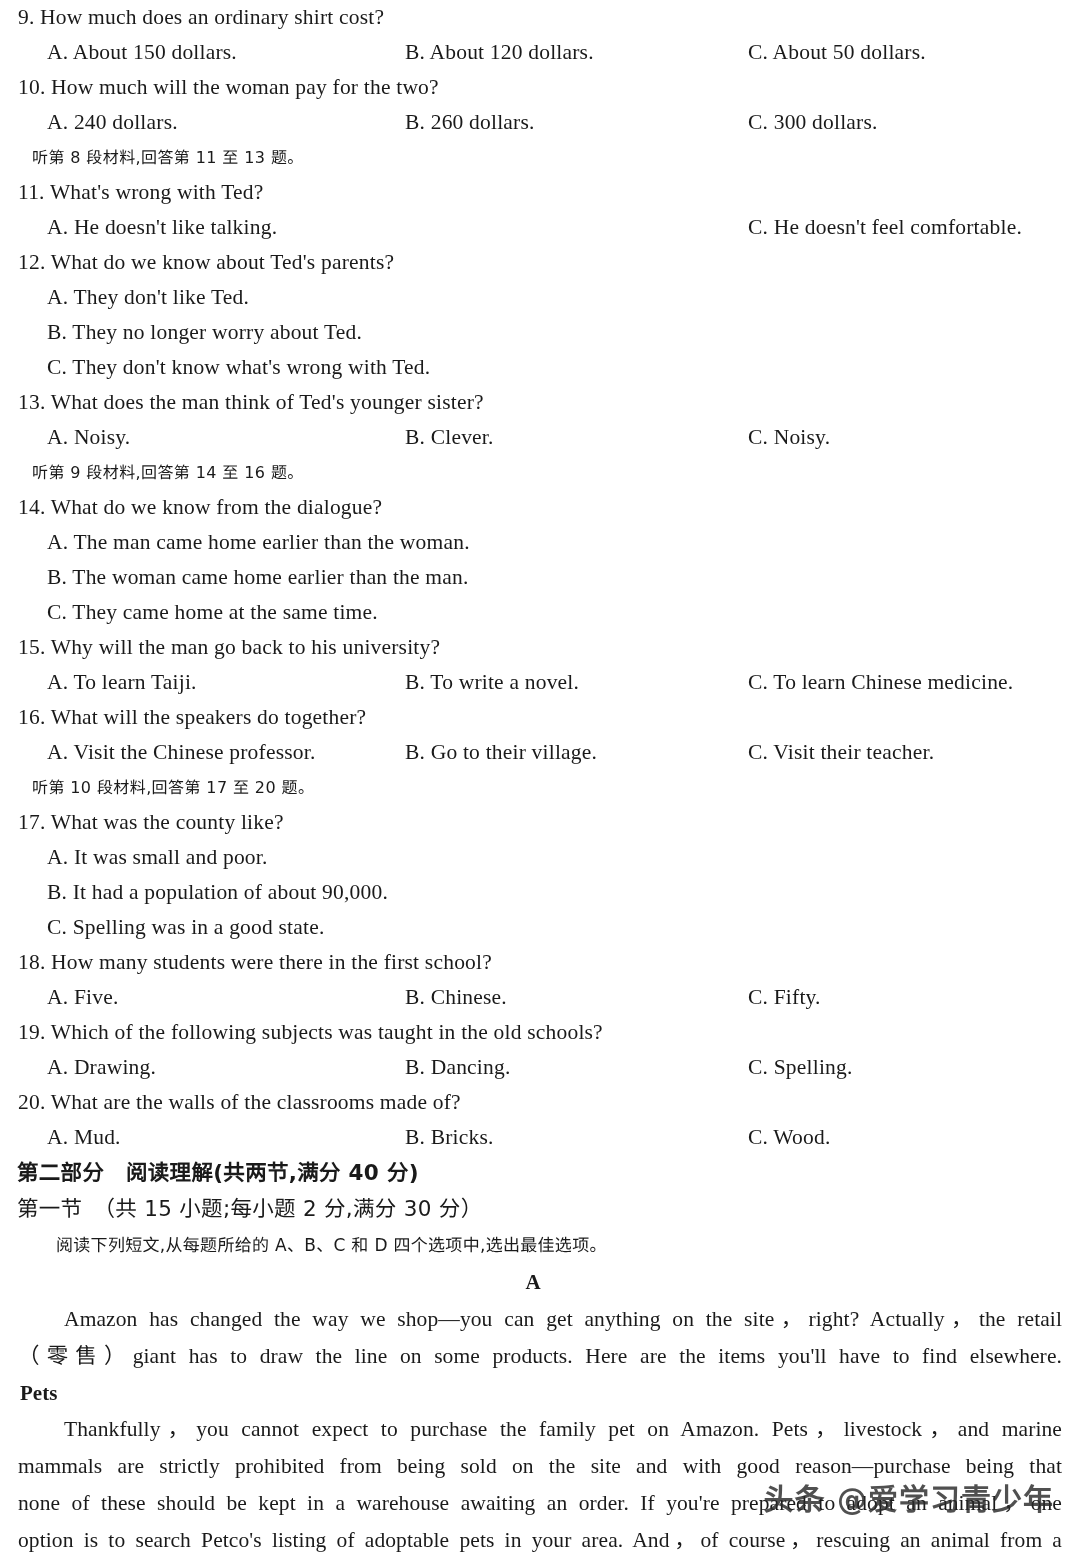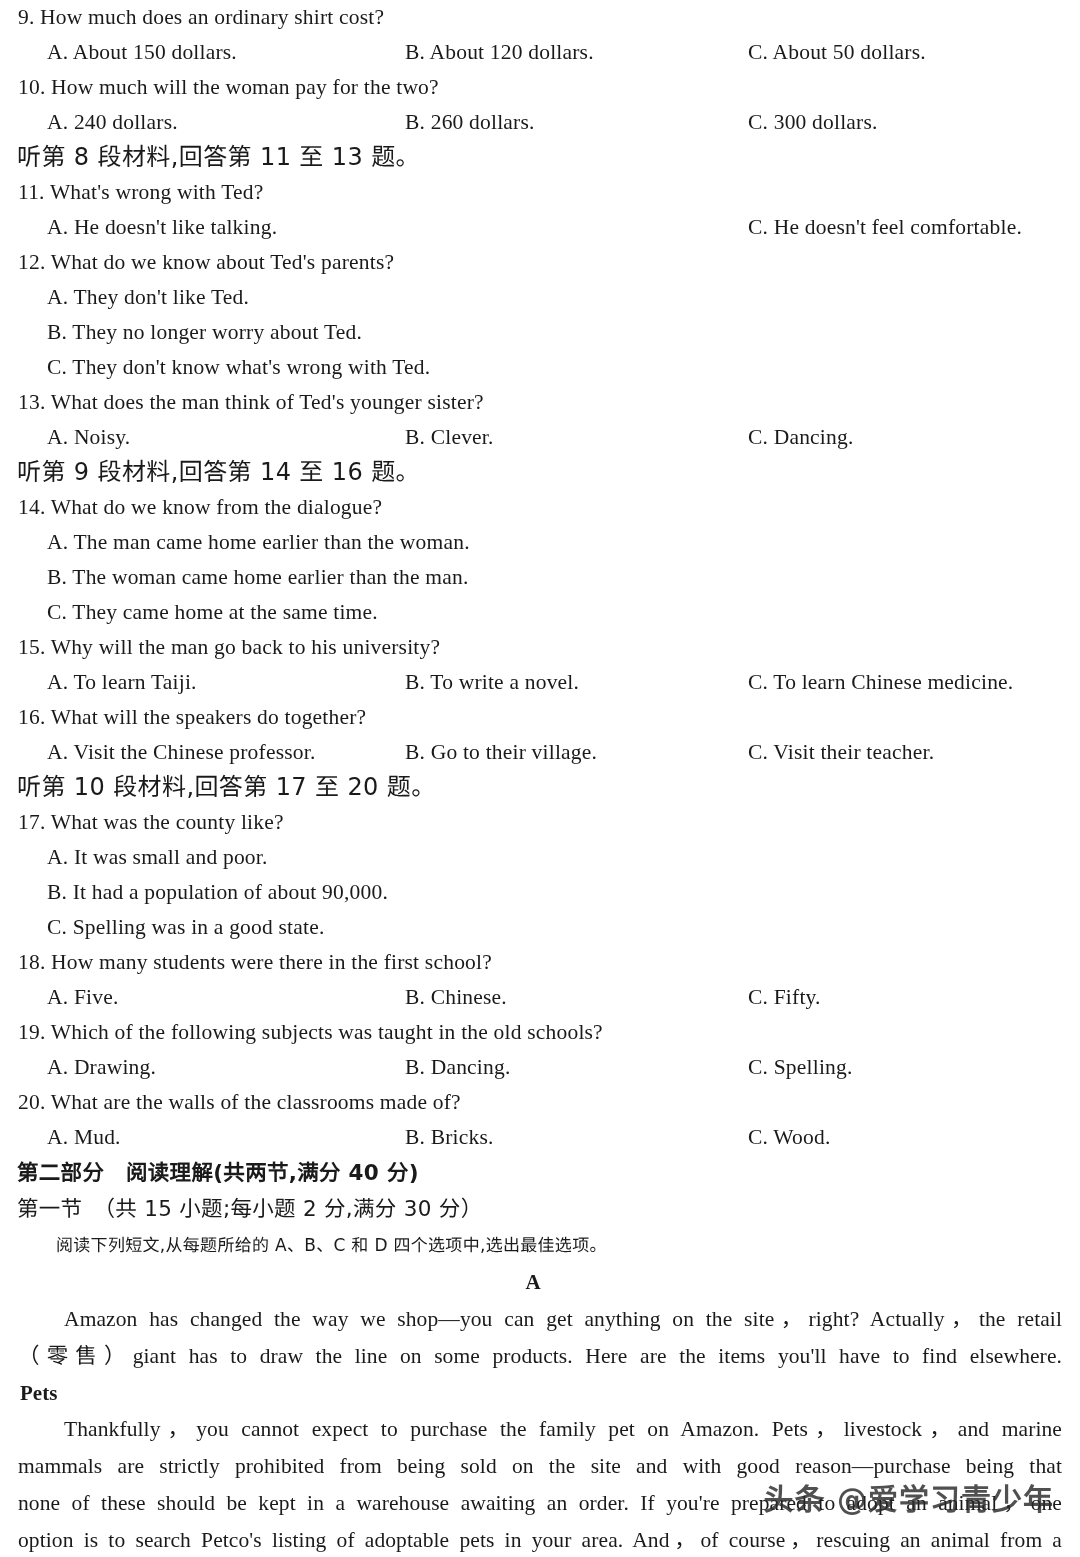--- a/index.html
+++ b/index.html
@@ -62,22 +62,22 @@
     padding-left: 47px;
     font-size: 21.5px;
     height: 35px;
     line-height: 35px;
     white-space: nowrap;
     letter-spacing: 0.2px;
   }
 
   
   .cn-line {
-    padding-left: 17px;
-    font-size: 24px;
+    padding-left: 32px;
+    font-size: 16px;
     height: 35px;
     line-height: 35px;
     font-family: "DejaVu Sans", "Liberation Sans", sans-serif;
     letter-spacing: 0.4px;
   }
 
   
   .sec-head {
     padding-left: 17px;
     font-size: 21.5px;
@@ -191,21 +191,21 @@
   <div class="opt-single">B. They no longer worry about Ted.</div>
   <div class="opt-single">C. They don't know what's wrong with Ted.</div>
 
   <div class="line q-line">
     <span>13.</span>
     <span>What does the man think of Ted's younger sister?</span>
   </div>
   <div class="opts">
     <span class="opt a">A. Noisy.</span>
     <span class="opt b">B. Clever.</span>
-    <span class="opt c">C. Dancing.</span>
+    <span class="opt c">C. Noisy.</span>
   </div>
 
   <div class="cn-line">听第 9 段材料,回答第 14 至 16 题。</div>
 
   <div class="line q-line">
     <span>14.</span>
     <span>What do we know from the dialogue?</span>
   </div>
   <div class="opt-single">A. The man came home earlier than the woman.</div>
   <div class="opt-single">B. The woman came home earlier than the man.</div>

